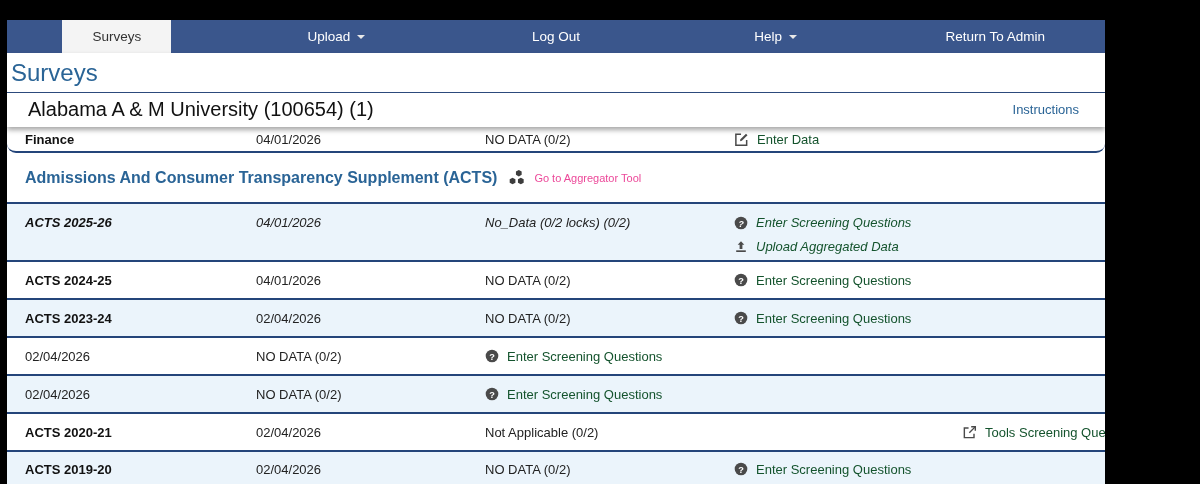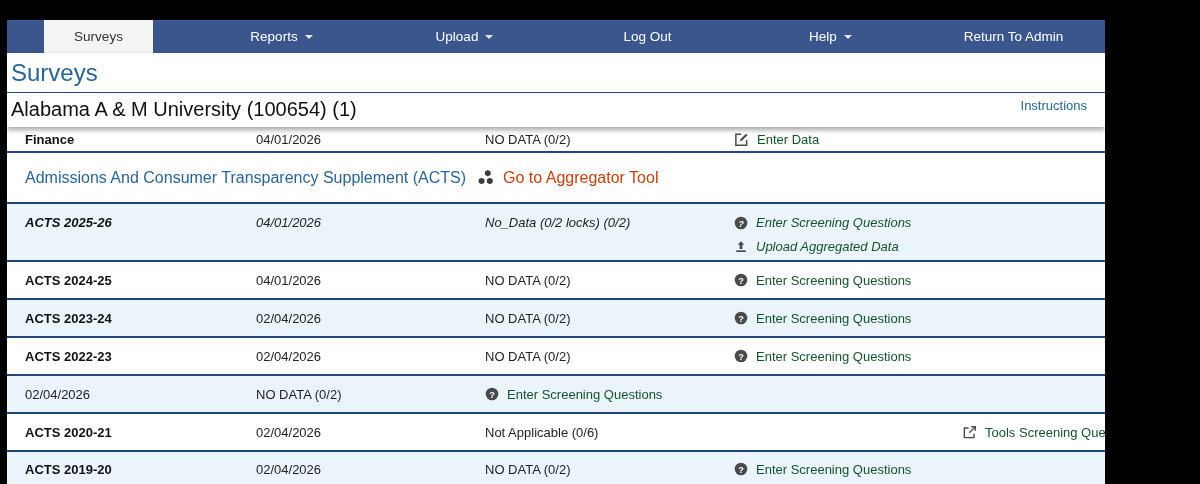--- a/index.html
+++ b/index.html
@@ -42,78 +42,75 @@
   .page-header {
     position: relative; z-index: 5; background: #fff;
     box-shadow: 0 3px 5px rgba(0,0,0,0.35);
   }
   .page-title {
     color: #2a6496; font-size: 24px; font-weight: 400;
     padding: 5px 0 4px 4px; line-height: 30px;
   }
   .title-divider { border-bottom: 1px solid #2c4a7c; }
   .inst-row {
-    display: flex; justify-content: space-between; align-items: flex-start;
-    padding: 5px 18px 7px 4px;
+    display: flex; justify-content: space-between; align-items: center;
+    padding: 5px 26px 7px 4px;
+    margin-left: 17px;
   }
   .institution { font-size: 20px; color: #111; line-height: 22px; }
   .instructions-link {
     font-size: 13px; color: #2a6496; text-decoration: none; cursor: pointer;
     line-height: 15px;
   }
 
   
   .survey-table { position: relative; z-index: 1; background: #fff; }
   .row {
     display: grid;
     grid-template-columns: 231px 229px 249px 228px 1fr;
     padding-left: 18px;
     align-items: center;
     border-bottom: 2px solid #24457a;
     font-size: 13px; color: #222; background: #fff;
   }
   .row .name { font-weight: bold; color: #111; }
   .row.alt { background: #ebf4fb; }
-  .row-finance { height: 26px; }
+  .row-finance { height: 26px; border-radius: 9px; }
   .row-std  { height: 38px; }
   .row-tall { height: 58px; align-items: start; padding-top: 11px; }
   .row-tall .cell { line-height: 16px; font-style: italic; }
   .row-last { height: 36px; }
   .col5 { grid-column: 5; }
 
   .section-row {
     height: 51px; display: flex; align-items: center; gap: 11px;
     padding-left: 18px; border-bottom: 2px solid #24457a; background: #fff;
   }
-  .section-title { color: #2a6496; font-weight: normal; font-size: 16px; }
+  .section-title { color: #2a6496; font-weight: bold; font-size: 16px; }
   .agg-link {
     display: flex; align-items: center; gap: 8px;
-    font-size: 16px; color: #c2410c; text-decoration: none; cursor: pointer;
+    font-size: 11px; color: #ec4899; text-decoration: none; cursor: pointer;
   }
 
   .action {
     display: flex; align-items: center; gap: 8px;
     color: #14532d; text-decoration: none; cursor: pointer; white-space: nowrap;
   }
   .action-stack { display: flex; flex-direction: column; gap: 8px; }
   .icon { display: inline-flex; }
   .icon svg { display: block; }
 </style>
 </head>
 <body>
 
 <div class="frame">
 
   <nav class="topnav">
     <div class="nav-cell">
       <span class="active-tab">Surveys</span>
-    </div>
-    <div class="nav-cell">
-      <span>Reports</span>
-      <span class="caret"></span>
     </div>
     <div class="nav-cell">
       <span>Upload</span>
       <span class="caret"></span>
     </div>
     <div class="nav-cell">
       <span>Log Out</span>
     </div>
     <div class="nav-cell">
       <span>Help</span>
@@ -214,21 +211,20 @@
           <svg width="14" height="14" viewBox="0 0 16 16">
               <circle cx="8" cy="8" r="7.2" fill="#4a4a4a"></circle>
               <text x="8" y="12" text-anchor="middle" font-size="10.5" font-weight="bold" fill="#fff" font-family="Liberation Sans, sans-serif">?</text>
             </svg>
         </span>
         <span>Enter Screening Questions</span>
       </a>
     </div>
 
     <div class="row row-std">
-      <div class="cell name">ACTS 2022-23</div>
       <div class="cell">02/04/2026</div>
       <div class="cell">NO DATA (0/2)</div>
       <a class="action">
         <span class="icon">
           <svg width="14" height="14" viewBox="0 0 16 16">
               <circle cx="8" cy="8" r="7.2" fill="#4a4a4a"></circle>
               <text x="8" y="12" text-anchor="middle" font-size="10.5" font-weight="bold" fill="#fff" font-family="Liberation Sans, sans-serif">?</text>
             </svg>
         </span>
         <span>Enter Screening Questions</span>
@@ -245,21 +241,21 @@
               <text x="8" y="12" text-anchor="middle" font-size="10.5" font-weight="bold" fill="#fff" font-family="Liberation Sans, sans-serif">?</text>
             </svg>
         </span>
         <span>Enter Screening Questions</span>
       </a>
     </div>
 
     <div class="row row-std">
       <div class="cell name">ACTS 2020-21</div>
       <div class="cell">02/04/2026</div>
-      <div class="cell">Not Applicable (0/6)</div>
+      <div class="cell">Not Applicable (0/2)</div>
       <a class="action col5">
         <span class="icon">
           <svg width="15" height="15" viewBox="0 0 16 16" fill="none" stroke="#4a4a4a" stroke-width="1.5">
               <path d="M12.8 9.2v4.3H2.5V3.2H7"></path>
               <path d="M9.8 1.8h4.4v4.4"></path>
               <path d="M14 2L7.8 8.2"></path>
             </svg>
         </span>
         <span>Tools Screening Questions</span>
       </a>

